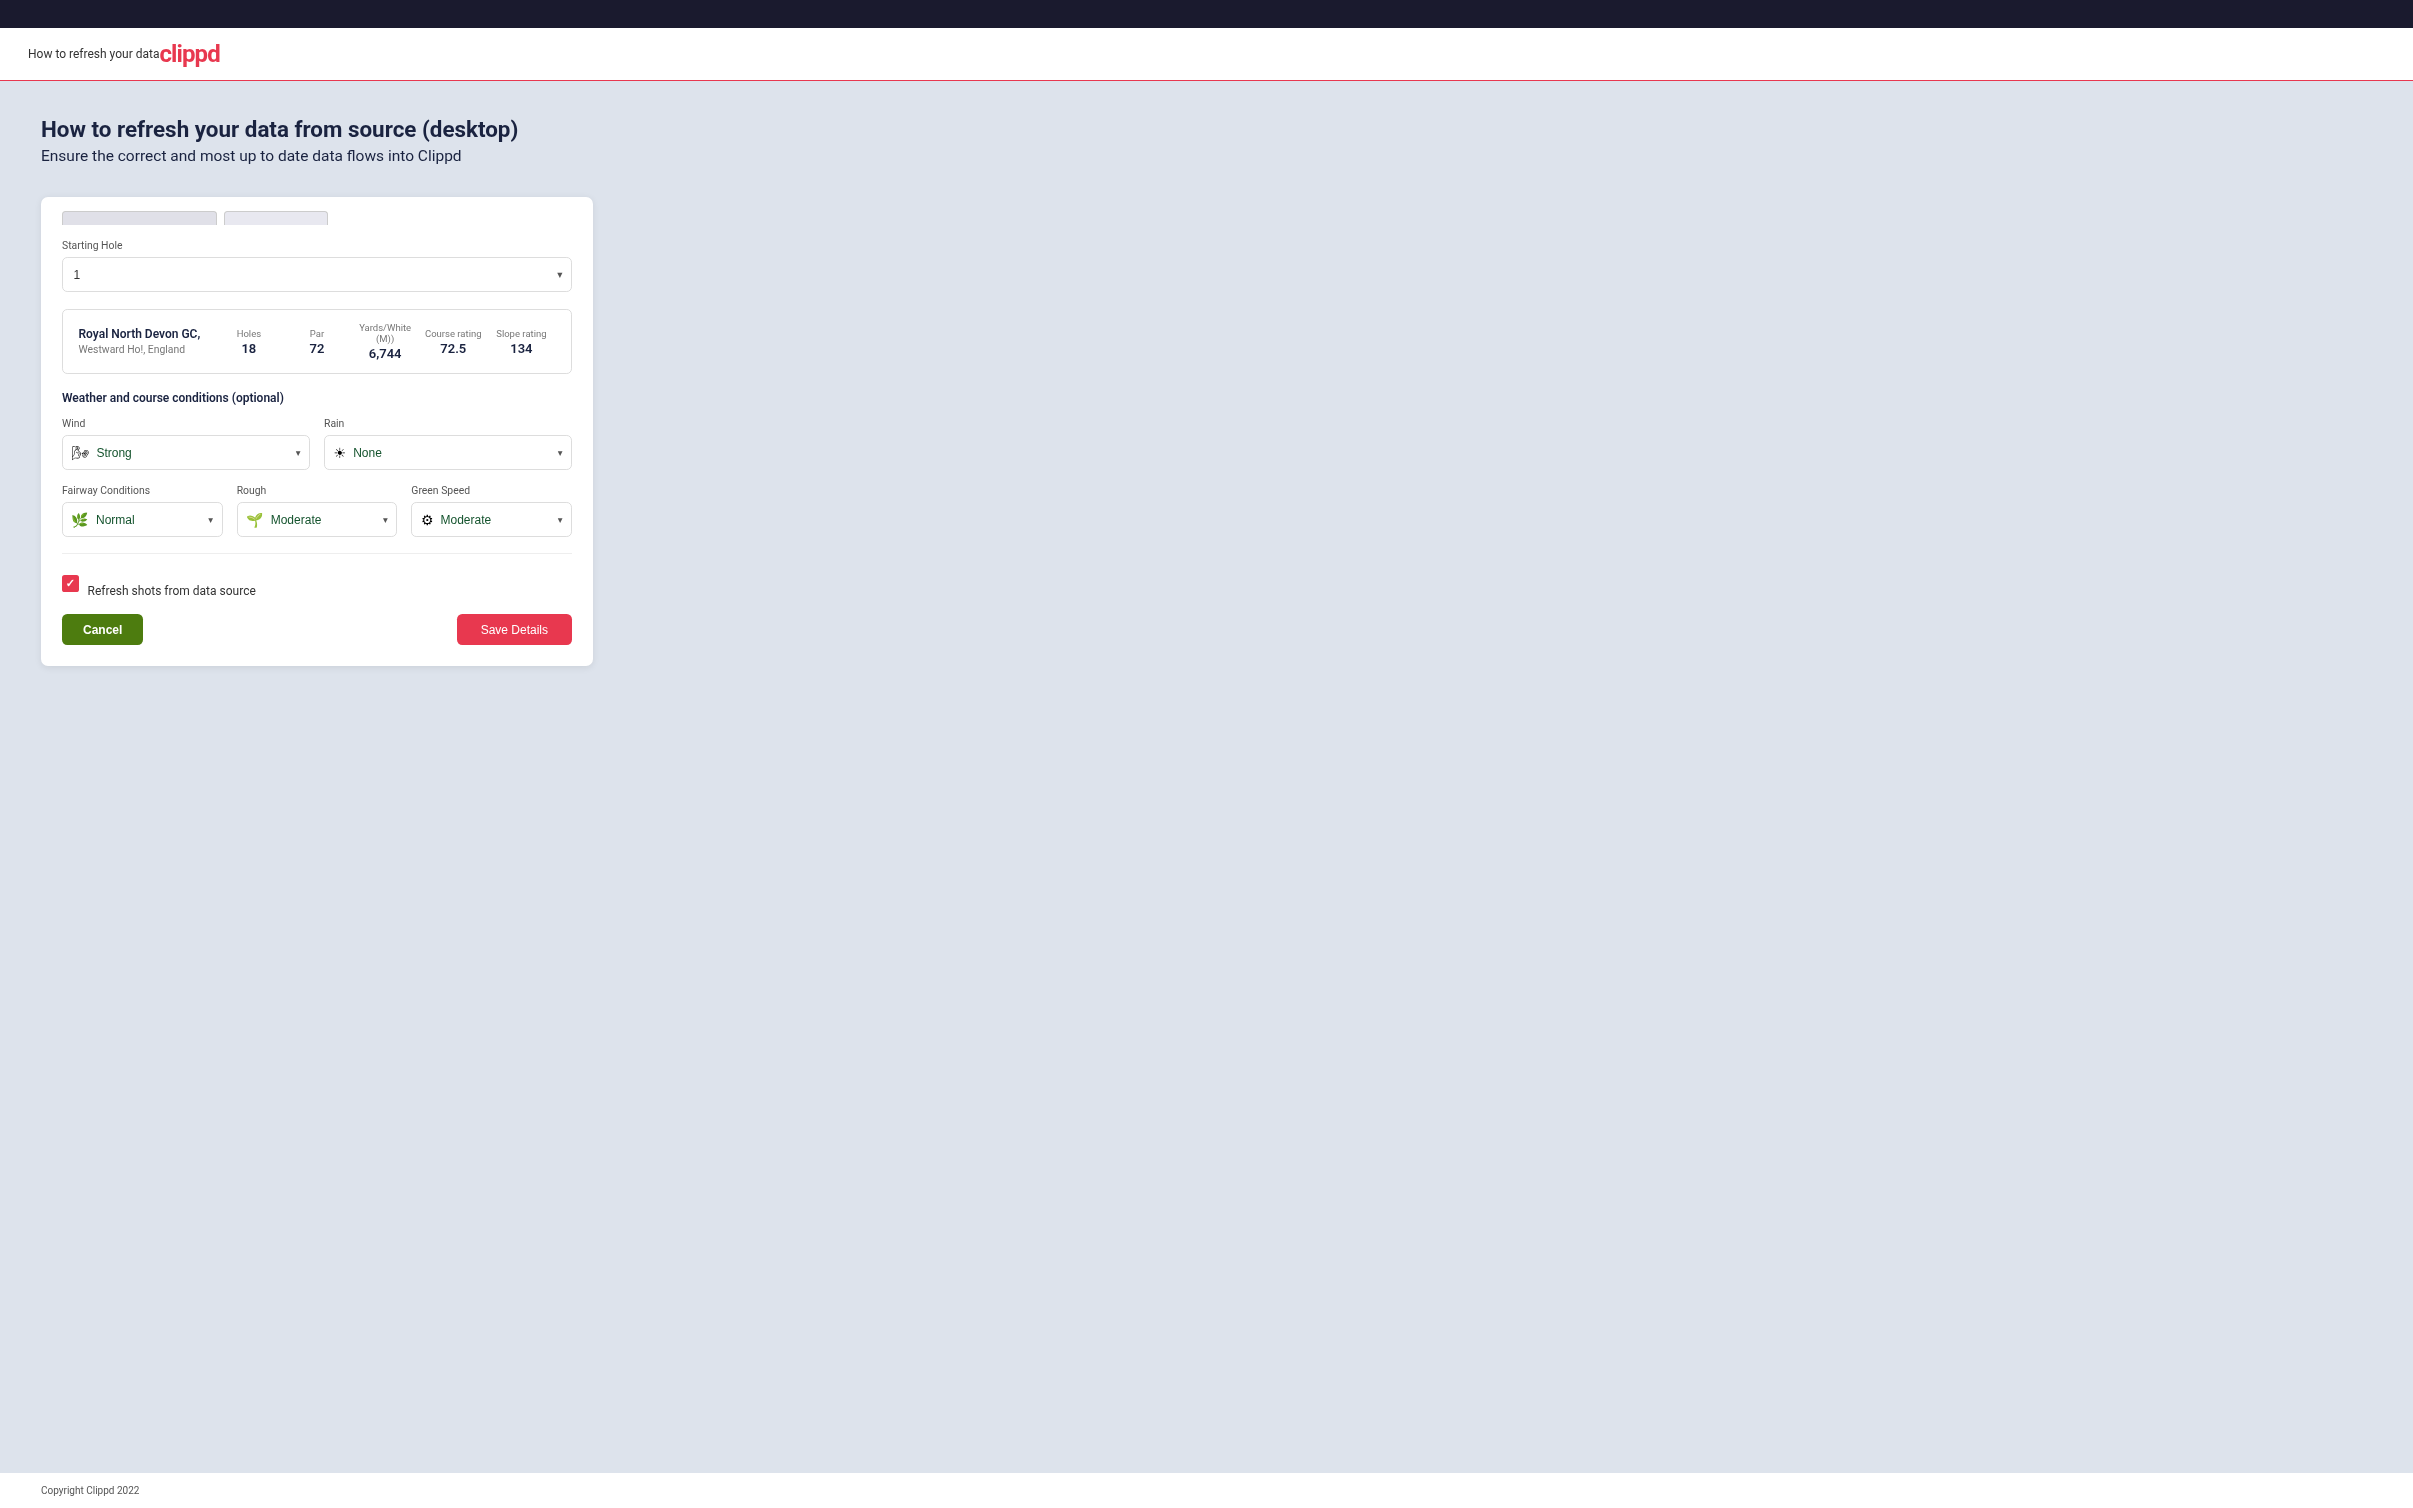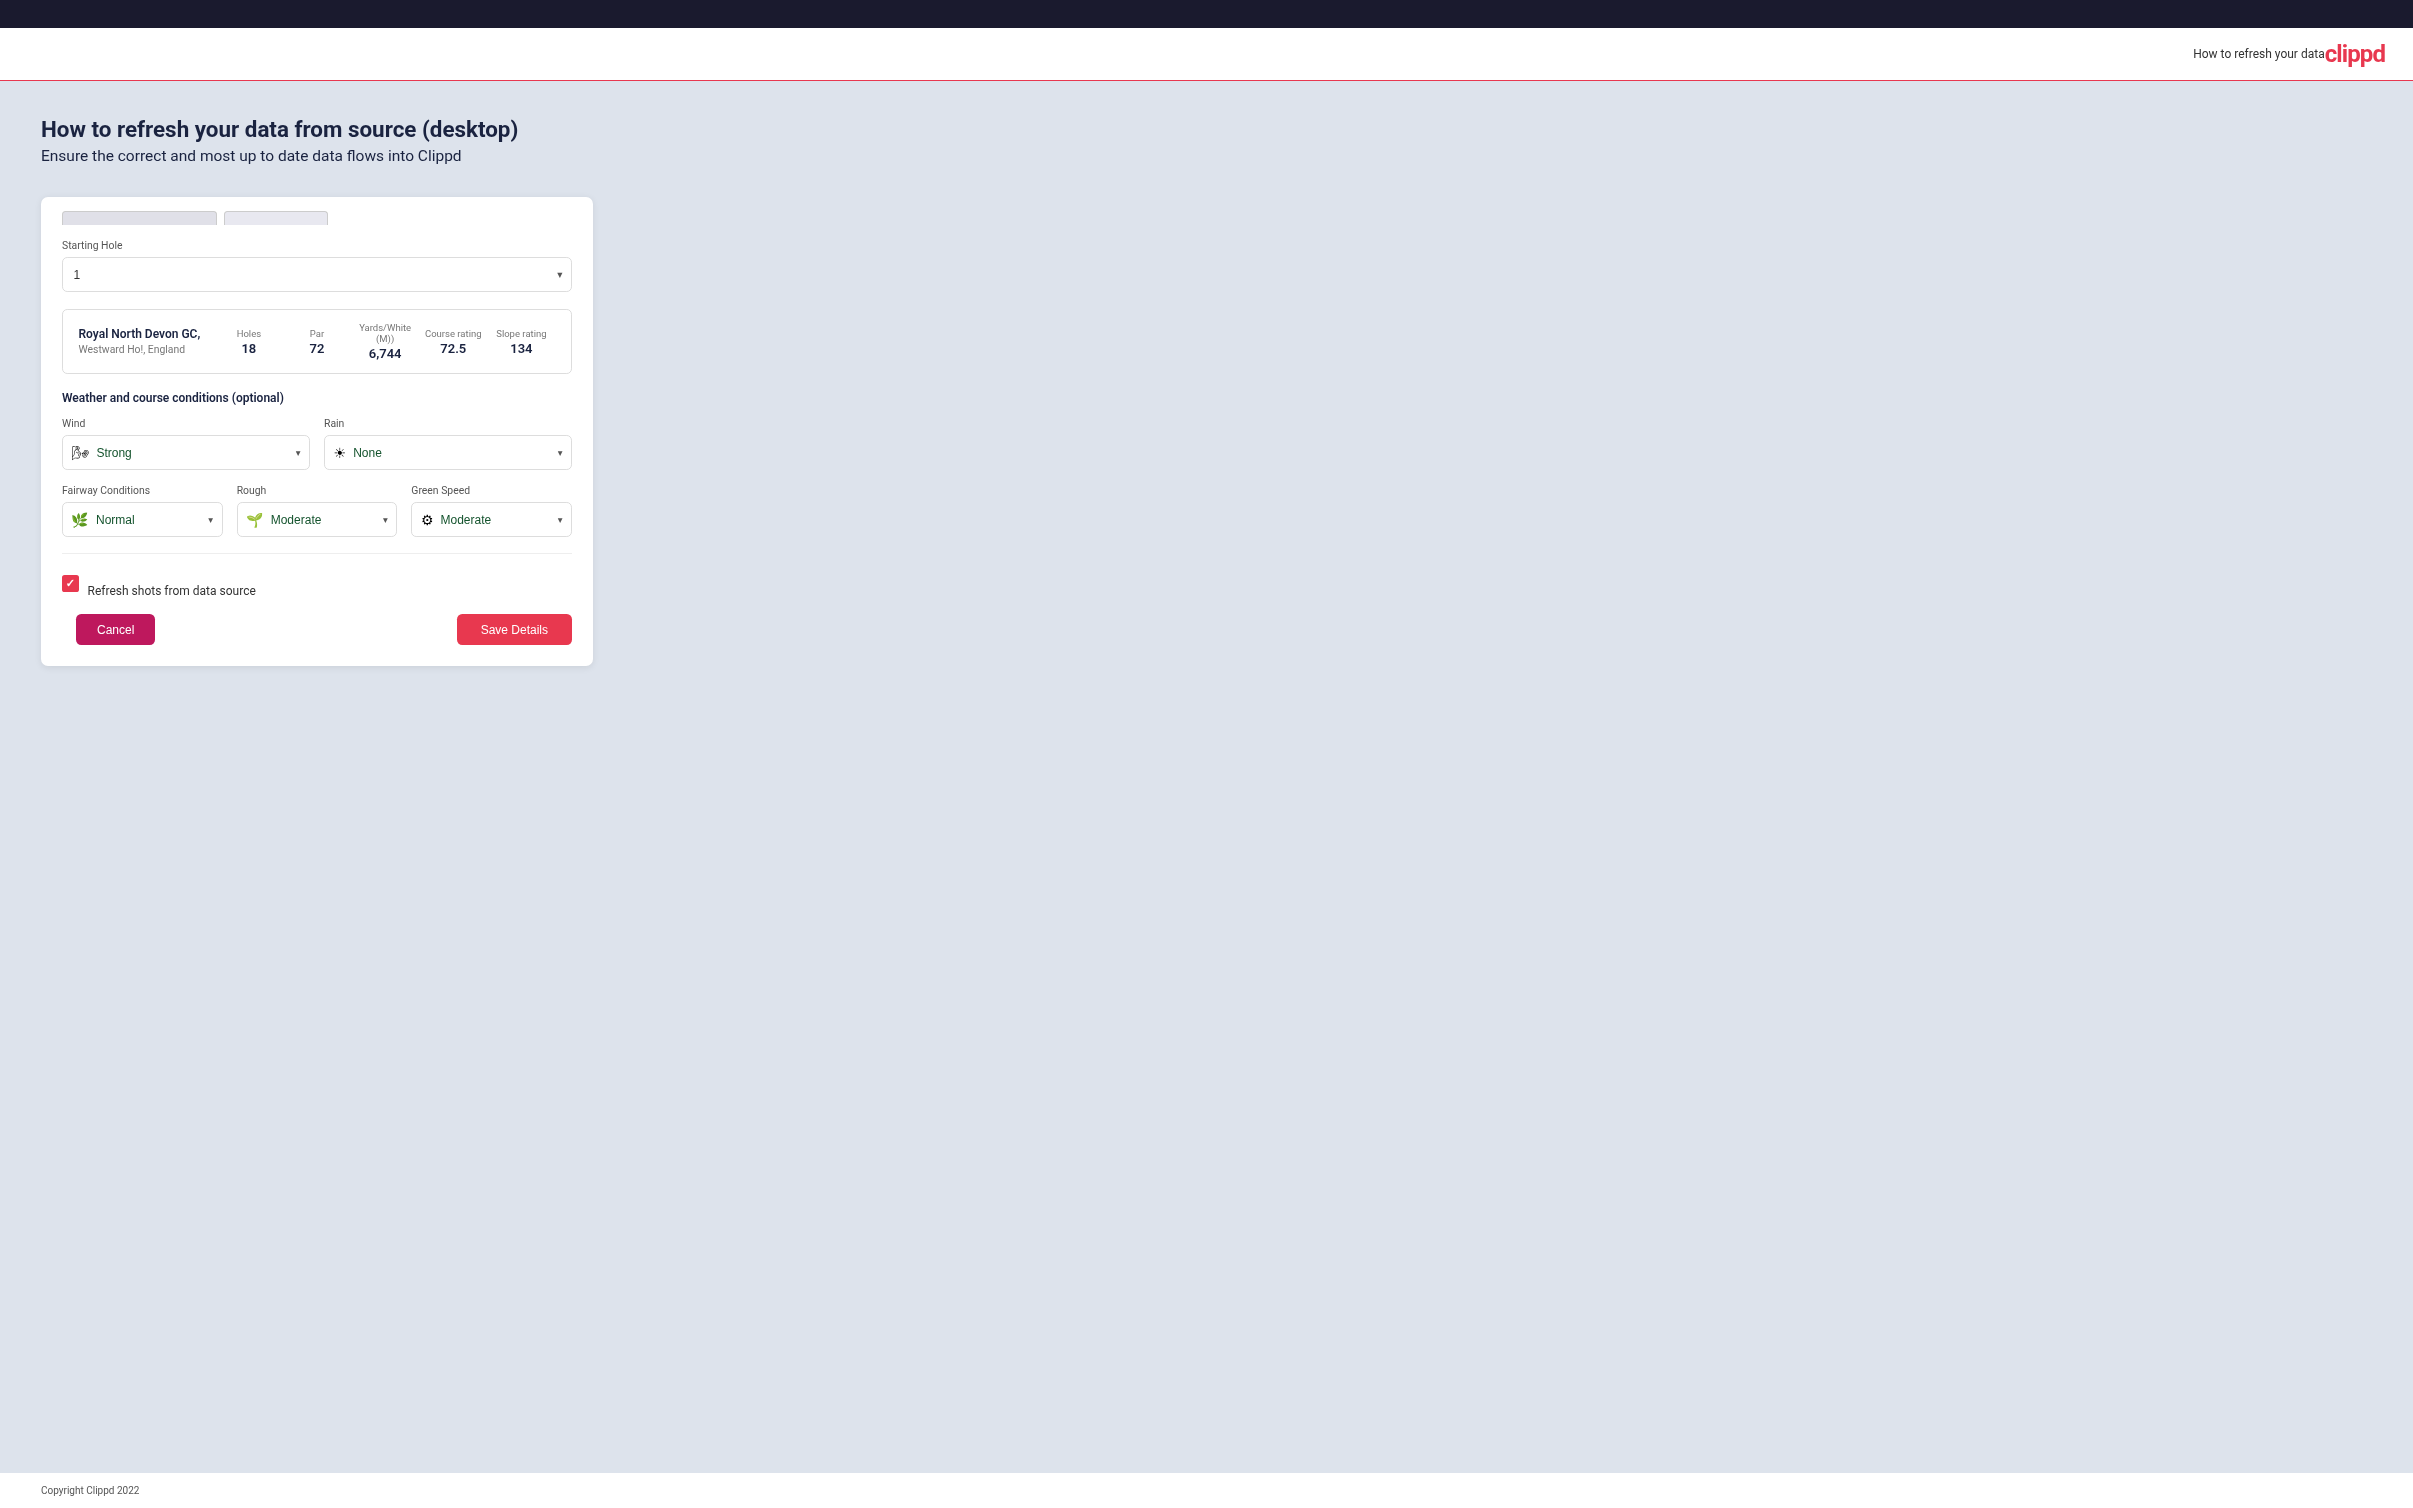--- a/index.html
+++ b/index.html
@@ -15,21 +15,21 @@
       background: #1a1a2e;
       height: 28px;
       flex-shrink: 0;
     }
 
     .header {
       background: #ffffff;
       padding: 12px 28px;
       display: flex;
       align-items: center;
-      justify-content: flex-end;
+      justify-content: flex-start;
       border-bottom: 1.7px solid #e8384f;
       flex-shrink: 0;
     }
 
     .header-title {
       font-size: 12px;
       color: #333;
       font-weight: 400;
     }
 
@@ -292,29 +292,28 @@
       margin-top: 15px;
     }
 
     .button-row {
       display: flex;
       justify-content: space-between;
       align-items: center;
     }
 
     .cancel-btn {
-      background: #be185d;
+      background: #4d7c0f;
       color: #fff;
       border: none;
       border-radius: 5.2px;
       padding: 8.6px 21px;
       font-size: 12px;
-      font-weight: 400;
-      cursor: pointer;
-      margin-left: 14px;
+      font-weight: 700;
+      cursor: pointer;
     }
 
     .save-btn {
       background: #e8384f;
       color: #fff;
       border: none;
       border-radius: 5.2px;
       padding: 8.6px 24px;
       font-size: 12px;
       font-weight: 500;

